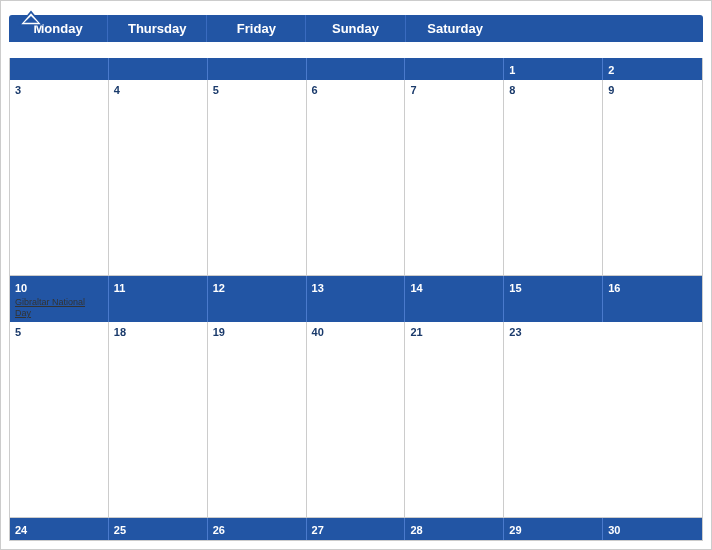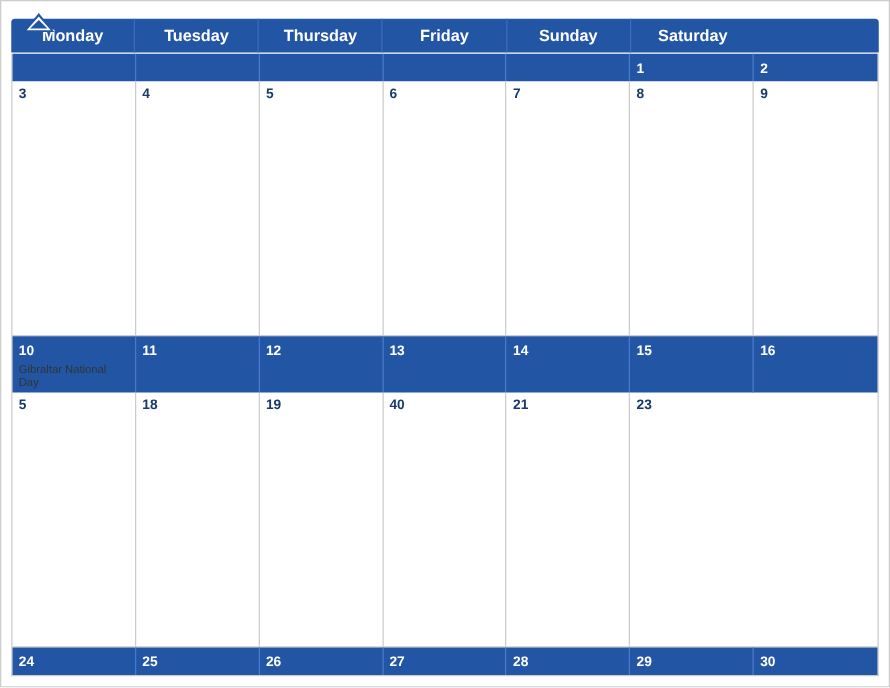--- a/index.html
+++ b/index.html
@@ -66,21 +66,21 @@
       flex: 1;
       display: flex;
       flex-direction: column;
       padding: 0 8px 8px 8px;
     }
     .day-headers {
       display: grid;
       grid-template-columns: repeat(7, 1fr);
       background: #2255a4;
       border-radius: 3px 3px 0 0;
-      margin-bottom: 1px;
+      margin-bottom: 16px;
     }
     .day-header {
       color: #fff;
       text-align: center;
       font-size: 13px;
       font-weight: bold;
       padding: 6px 2px;
       border-right: 1px solid #3a6bbf;
     }
     .day-header:last-child {
@@ -119,20 +119,21 @@
       line-height: 1.3;
     }
     .day-number.empty {
       color: transparent;
     }
     .event-text {
       font-size: 9px;
       color: #333;
       margin-top: 2px;
       line-height: 1.2;
+      text-decoration: underline;
     }
     .week-header-row {
       display: grid;
       grid-template-columns: repeat(7, 1fr);
       background: #2255a4;
     }
     .week-header-cell {
       border-right: 1px solid #4a7acc;
       padding: 5px 5px 3px;
     }
@@ -157,21 +158,20 @@
       <span class="logo-text-general"></span>
       <span class="logo-text-blue"></span>
     </div>
     <h1 class="month-title"></h1>
     <span class="region-label"></span>
   </div>
 
   <div class="calendar-grid">
     <div class="day-headers">
     <div class="day-header">Monday</div>
-        <div class="day-header">Tuesday</div>
         <div class="day-header">Thursday</div>
         <div class="day-header">Friday</div>
         <div class="day-header">Sunday</div>
         <div class="day-header">Saturday</div>
       </div>
     <div class="weeks-container">
     <div class="week-header-row">
           <div class="week-header-cell">
             <div class="day-number empty"></div>
           </div>

